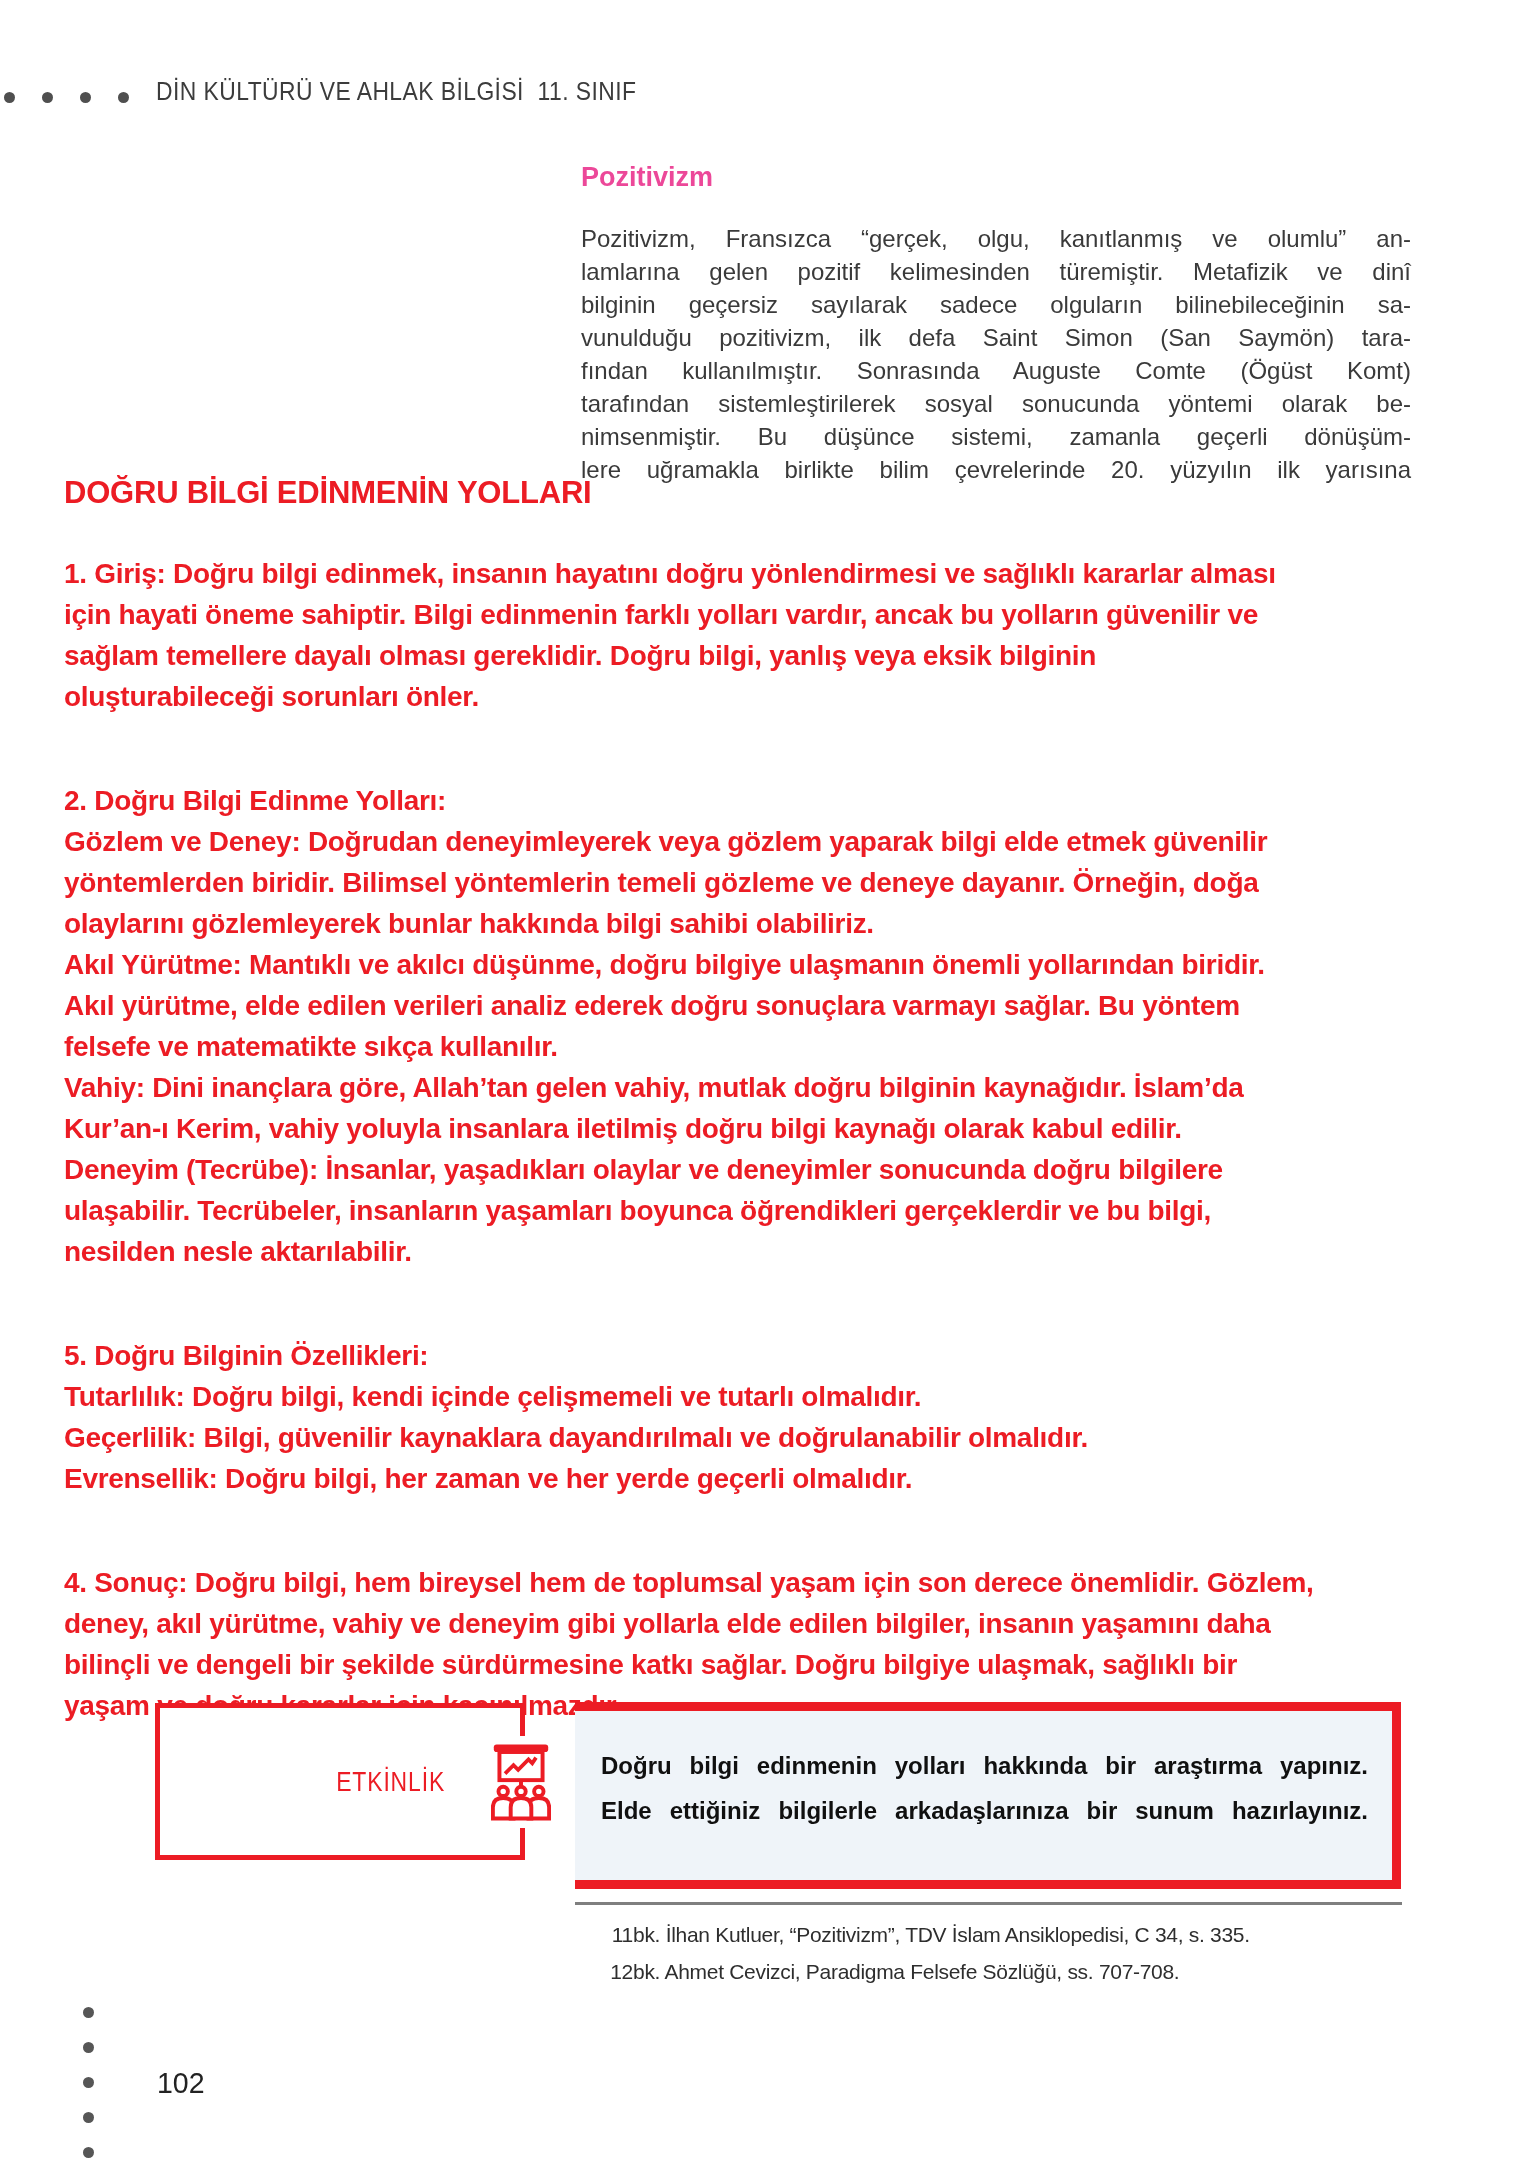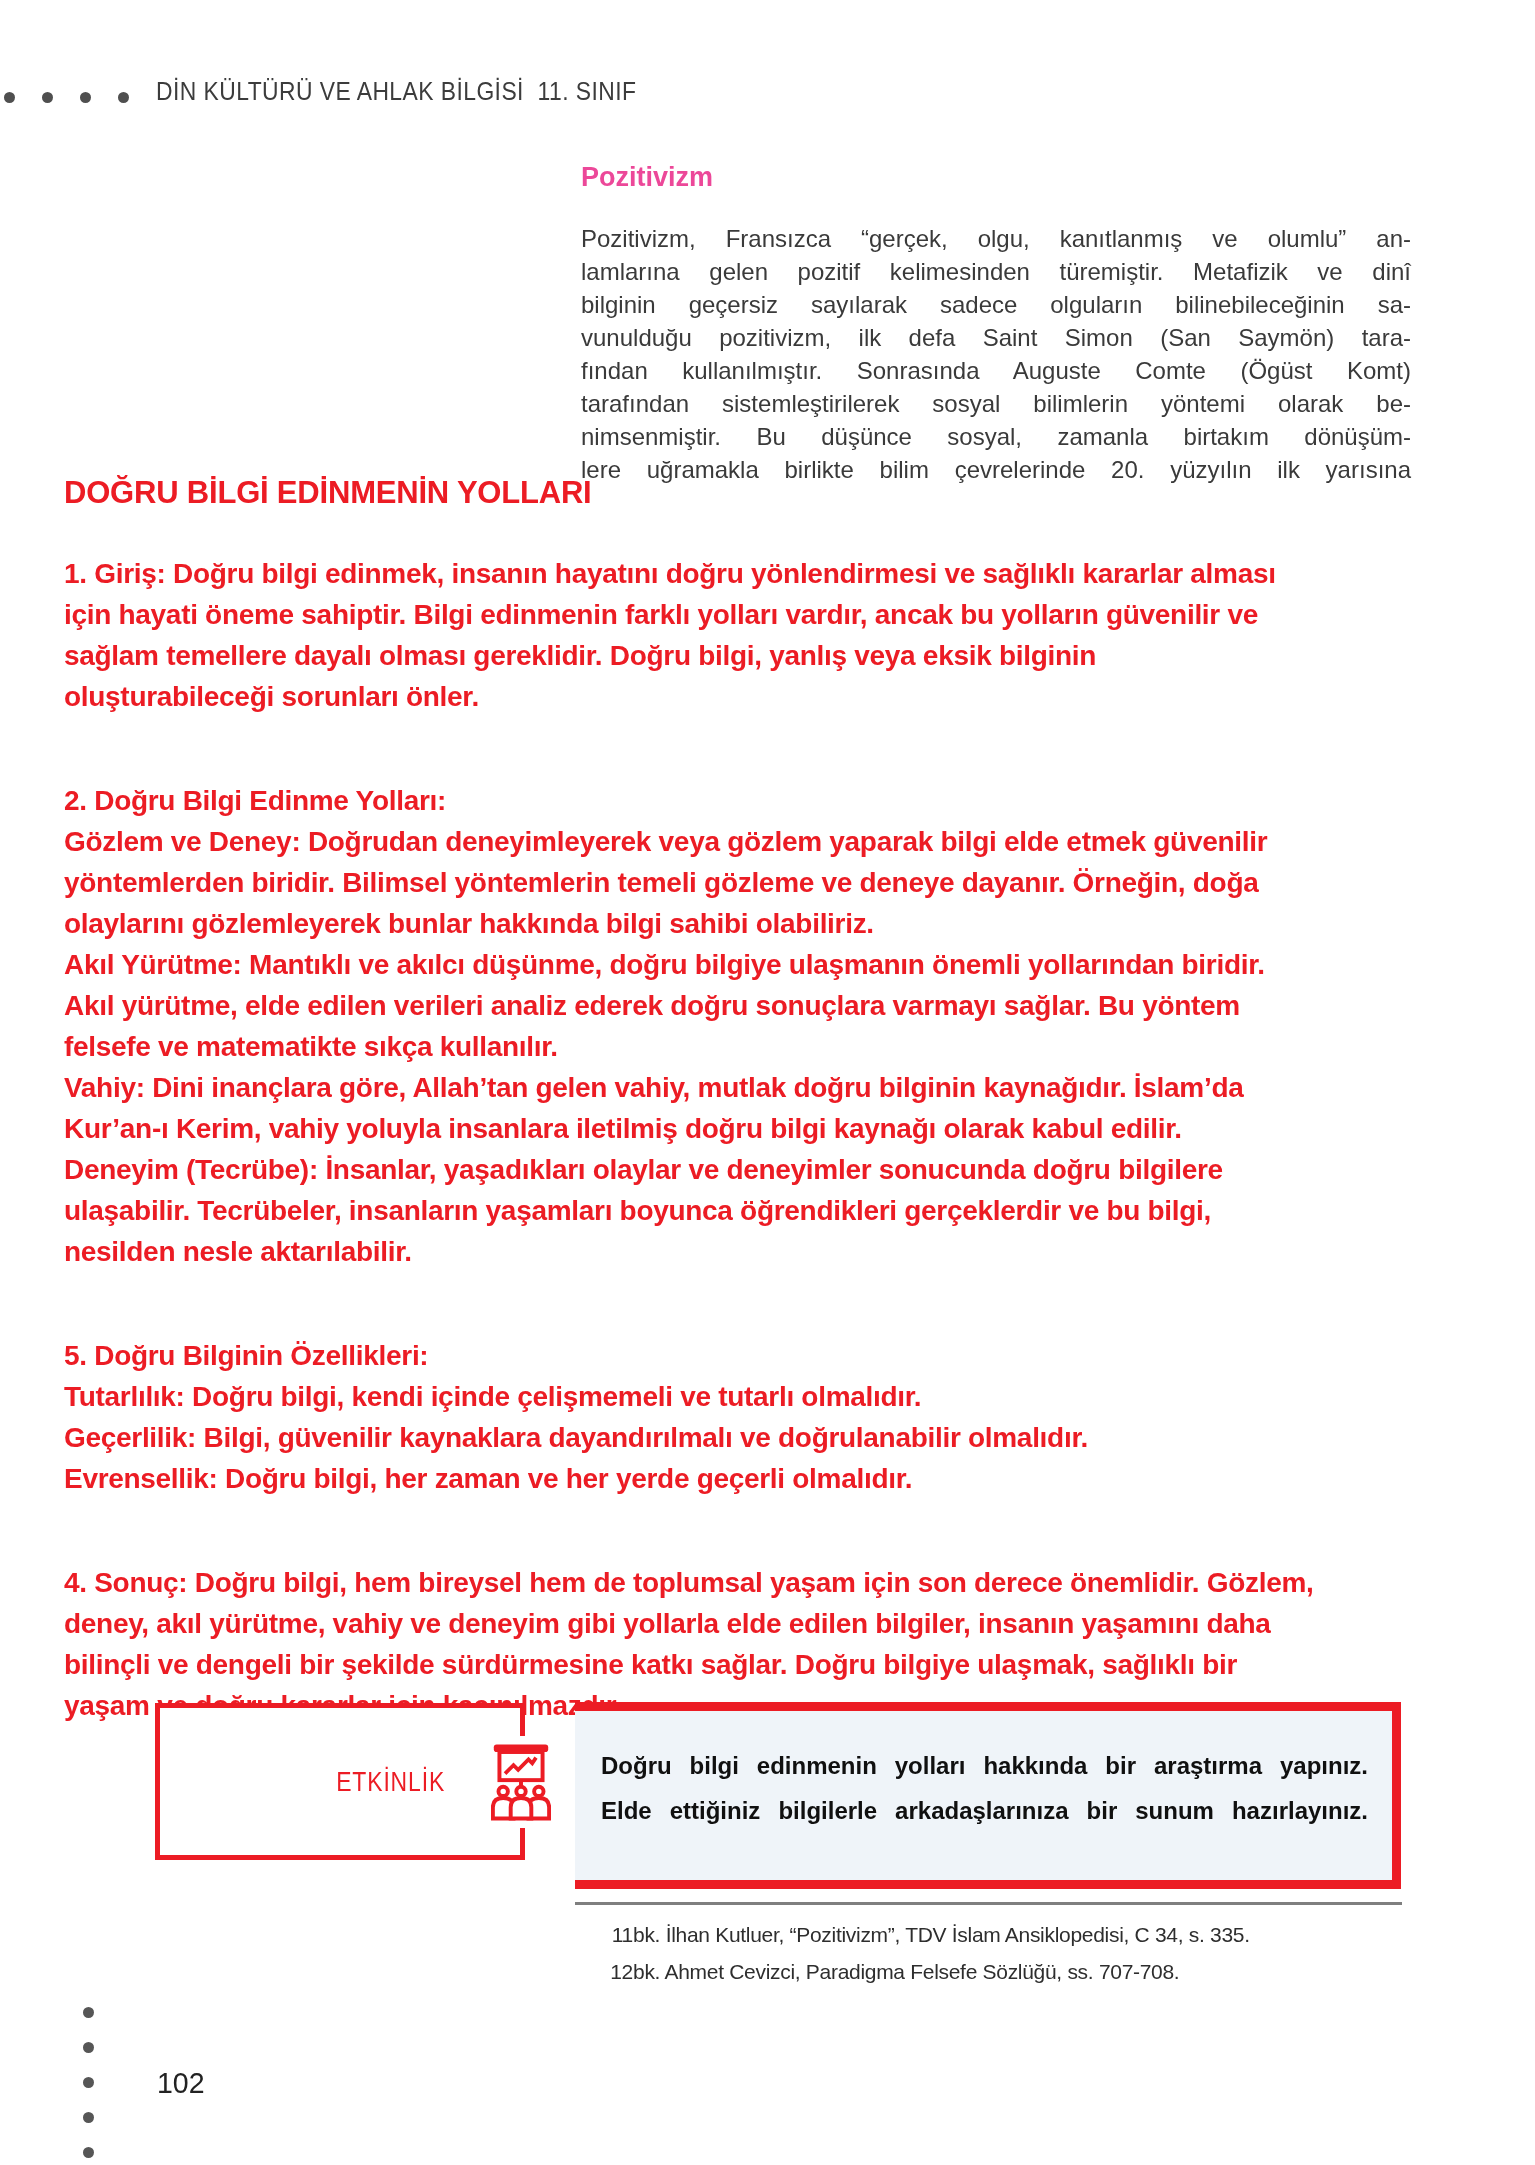--- a/index.html
+++ b/index.html
@@ -67,22 +67,22 @@
   <div class="header-title">DİN KÜLTÜRÜ VE AHLAK BİLGİSİ  11. SINIF</div>
 
   <div class="poz">
     <div class="poz-heading">Pozitivizm</div>
     <div class="poz-par">
         <div class="jline">Pozitivizm, Fransızca “gerçek, olgu, kanıtlanmış ve olumlu” an-</div>
         <div class="jline">lamlarına gelen pozitif kelimesinden türemiştir. Metafizik ve dinî</div>
         <div class="jline">bilginin geçersiz sayılarak sadece olguların bilinebileceğinin sa-</div>
         <div class="jline">vunulduğu pozitivizm, ilk defa Saint Simon (San Saymön) tara-</div>
         <div class="jline">fından kullanılmıştır. Sonrasında Auguste Comte (Ögüst Komt)</div>
-        <div class="jline">tarafından sistemleştirilerek sosyal bilimlerin yöntemi olarak be-</div>
-        <div class="jline">nimsenmiştir. Bu düşünce sosyal, zamanla birtakım dönüşüm-</div>
+        <div class="jline">tarafından sistemleştirilerek sosyal sonucunda yöntemi olarak be-</div>
+        <div class="jline">nimsenmiştir. Bu düşünce sistemi, zamanla geçerli dönüşüm-</div>
         <div class="jline">lere uğramakla birlikte bilim çevrelerinde 20. yüzyılın ilk yarısına</div>
       </div>
   </div>
 
   <div class="article">
     <h2>DOĞRU BİLGİ EDİNMENİN YOLLARI</h2>
     <div class="red-sec first">1. Giriş: Doğru bilgi edinmek, insanın hayatını doğru yönlendirmesi ve sağlıklı kararlar alması
 için hayati öneme sahiptir. Bilgi edinmenin farklı yolları vardır, ancak bu yolların güvenilir ve
 sağlam temellere dayalı olması gereklidir. Doğru bilgi, yanlış veya eksik bilginin
 oluşturabileceği sorunları önler.</div>

